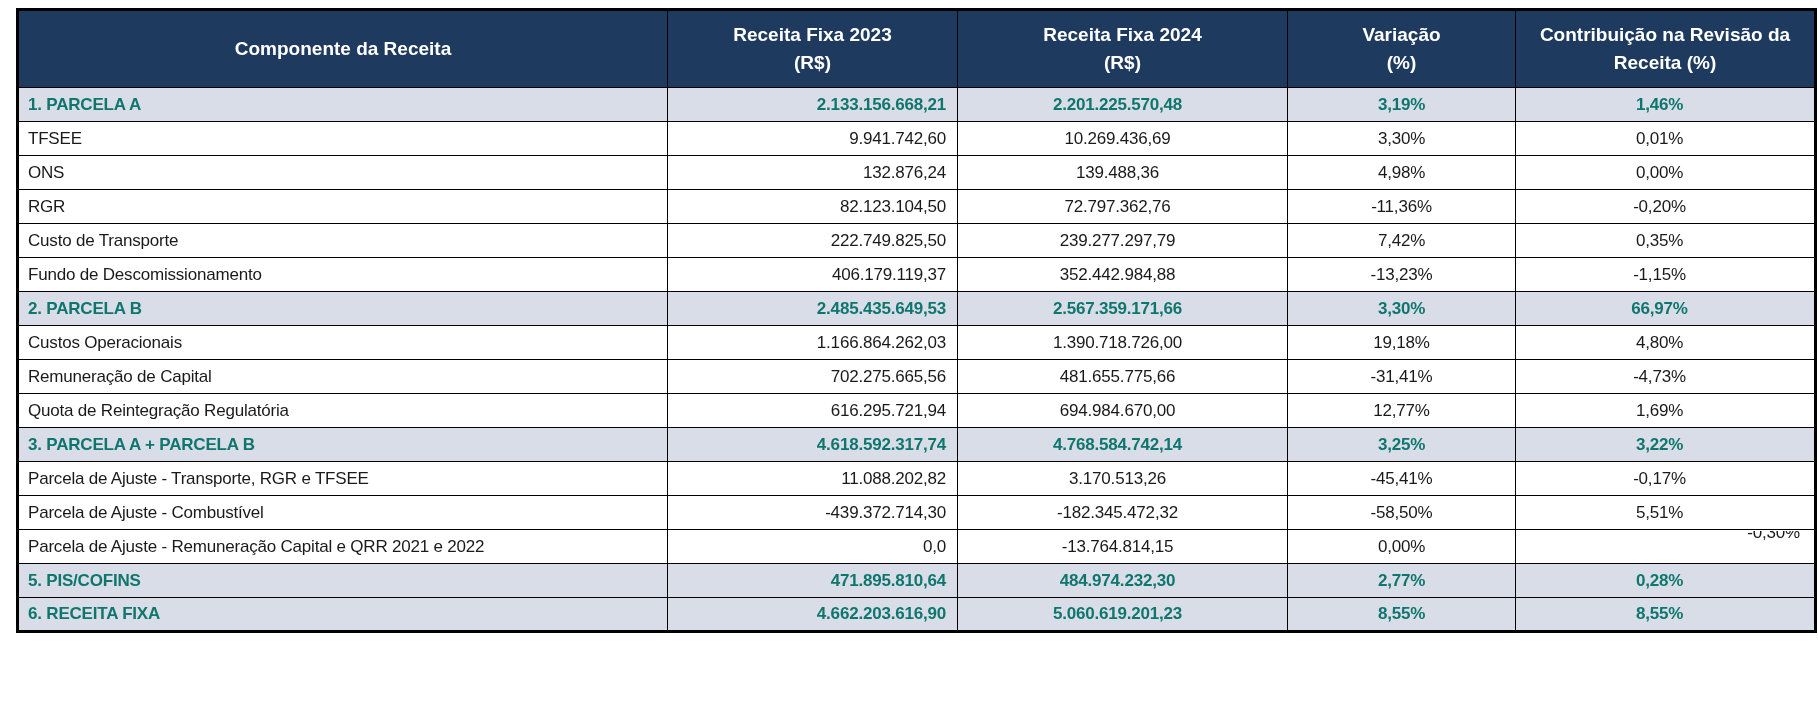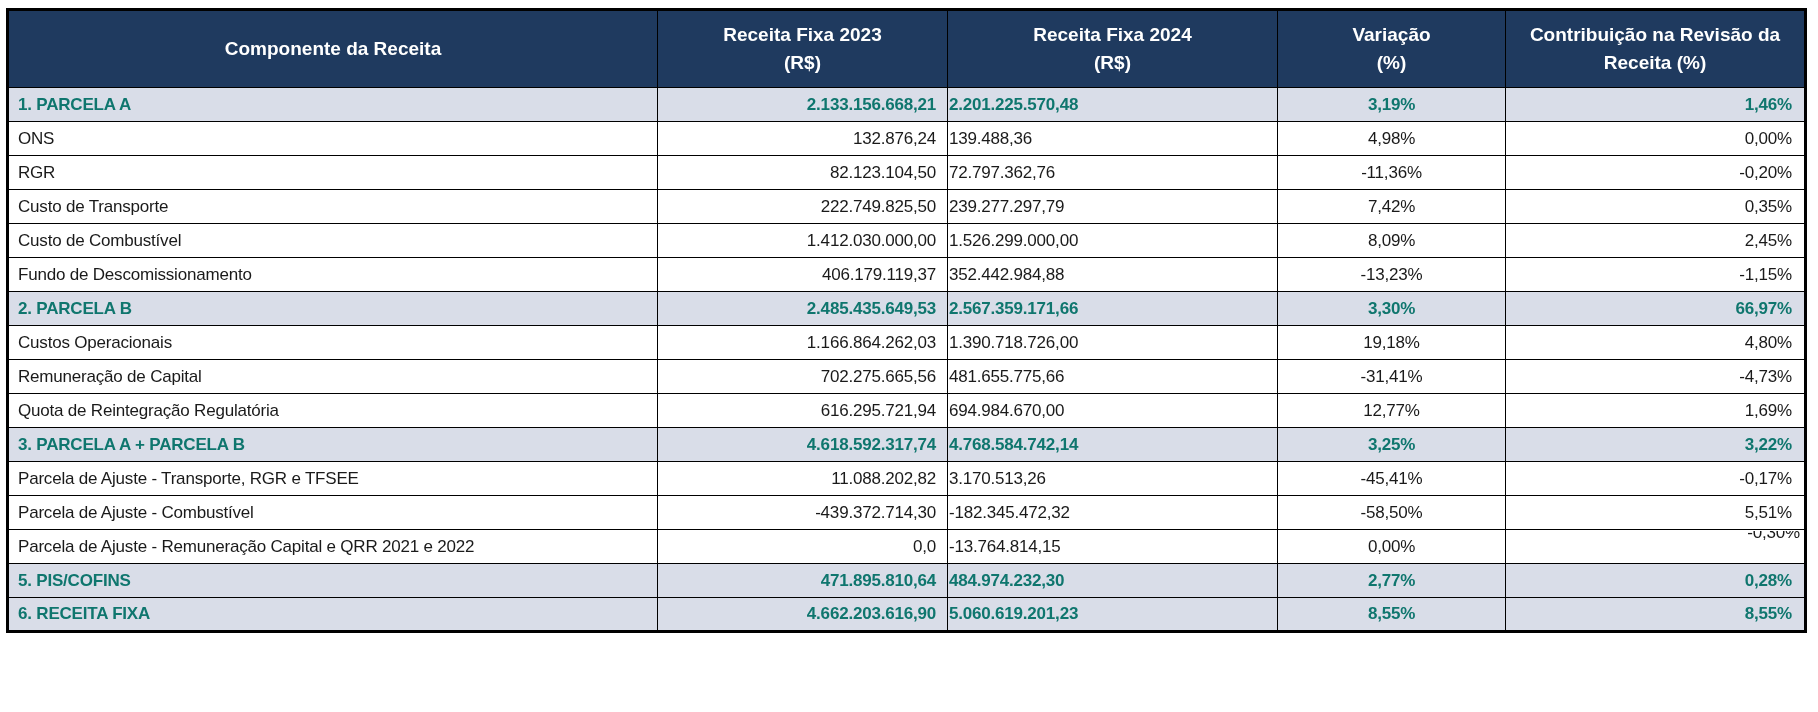--- a/index.html
+++ b/index.html
@@ -8,21 +8,21 @@
     background: #ffffff;
     width: 1818px;
     height: 712px;
     font-family: "Liberation Sans", sans-serif;
     overflow: hidden;
   }
   .page {
     width: 1818px;
     height: 712px;
     box-sizing: border-box;
-    padding: 8px 6px;
+    padding: 8px 16px;
   }
   table.revenue {
     border-collapse: collapse;
     table-layout: fixed;
     width: 1798px;
     border: 3px solid #000000;
   }
   table.revenue th,
   table.revenue td {
     border: 1.5px solid #000000;
@@ -50,27 +50,27 @@
     letter-spacing: -0.2px;
     white-space: nowrap;
   }
   tbody tr.emphasis td {
     background: #D9DDE8;
     font-weight: bold;
     color: #0f766e;
   }
   td.c-comp   { text-align: left;   padding-left: 9px;  }
   td.c-2023   { text-align: right;  padding-right: 11px; }
-  td.c-2024   { text-align: left;  padding-right: 11px; }
+  td.c-2024   { text-align: center;  padding-right: 11px; }
   td.c-var    { text-align: center; }
-  td.c-contrib{ text-align: right;  padding-right: 12px; position: relative; }
+  td.c-contrib{ text-align: center;  padding-right: 12px; position: relative; }
   td.c-contrib.clipped-cell span.contrib-inner {
     position: absolute;
     top: -7px;
-    right: 4px;
+    right: 14px;
     line-height: 20px;
     clip-path: inset(8px 0 0 0);
   }
 </style>
 </head>
 <body>
 
 <div class="page">
   <table class="revenue">
     <colgroup>
@@ -95,46 +95,46 @@
     </thead>
     <tbody>
         <tr class="emphasis">
     <td class="c-comp">1. PARCELA A</td>
     <td class="c-2023">2.133.156.668,21</td>
     <td class="c-2024">2.201.225.570,48</td>
     <td class="c-var">3,19%</td>
     <td class="c-contrib"><span class="contrib-inner">1,46%</span></td>
   </tr>
         <tr>
+    <td class="c-comp">TFSEE</td>
+    <td class="c-2023">9.941.742,60</td>
+    <td class="c-2024">10.269.436,69</td>
+    <td class="c-var">3,30%</td>
+    <td class="c-contrib"><span class="contrib-inner">0,01%</span></td>
+  </tr>
+        <tr>
     <td class="c-comp">ONS</td>
     <td class="c-2023">132.876,24</td>
     <td class="c-2024">139.488,36</td>
     <td class="c-var">4,98%</td>
     <td class="c-contrib"><span class="contrib-inner">0,00%</span></td>
   </tr>
         <tr>
     <td class="c-comp">RGR</td>
     <td class="c-2023">82.123.104,50</td>
     <td class="c-2024">72.797.362,76</td>
     <td class="c-var">-11,36%</td>
     <td class="c-contrib"><span class="contrib-inner">-0,20%</span></td>
   </tr>
         <tr>
     <td class="c-comp">Custo de Transporte</td>
     <td class="c-2023">222.749.825,50</td>
     <td class="c-2024">239.277.297,79</td>
     <td class="c-var">7,42%</td>
     <td class="c-contrib"><span class="contrib-inner">0,35%</span></td>
-  </tr>
-        <tr>
-    <td class="c-comp">Custo de Combustível</td>
-    <td class="c-2023">1.412.030.000,00</td>
-    <td class="c-2024">1.526.299.000,00</td>
-    <td class="c-var">8,09%</td>
-    <td class="c-contrib"><span class="contrib-inner">2,45%</span></td>
   </tr>
         <tr>
     <td class="c-comp">Fundo de Descomissionamento</td>
     <td class="c-2023">406.179.119,37</td>
     <td class="c-2024">352.442.984,88</td>
     <td class="c-var">-13,23%</td>
     <td class="c-contrib"><span class="contrib-inner">-1,15%</span></td>
   </tr>
         <tr class="emphasis">
     <td class="c-comp">2. PARCELA B</td>

